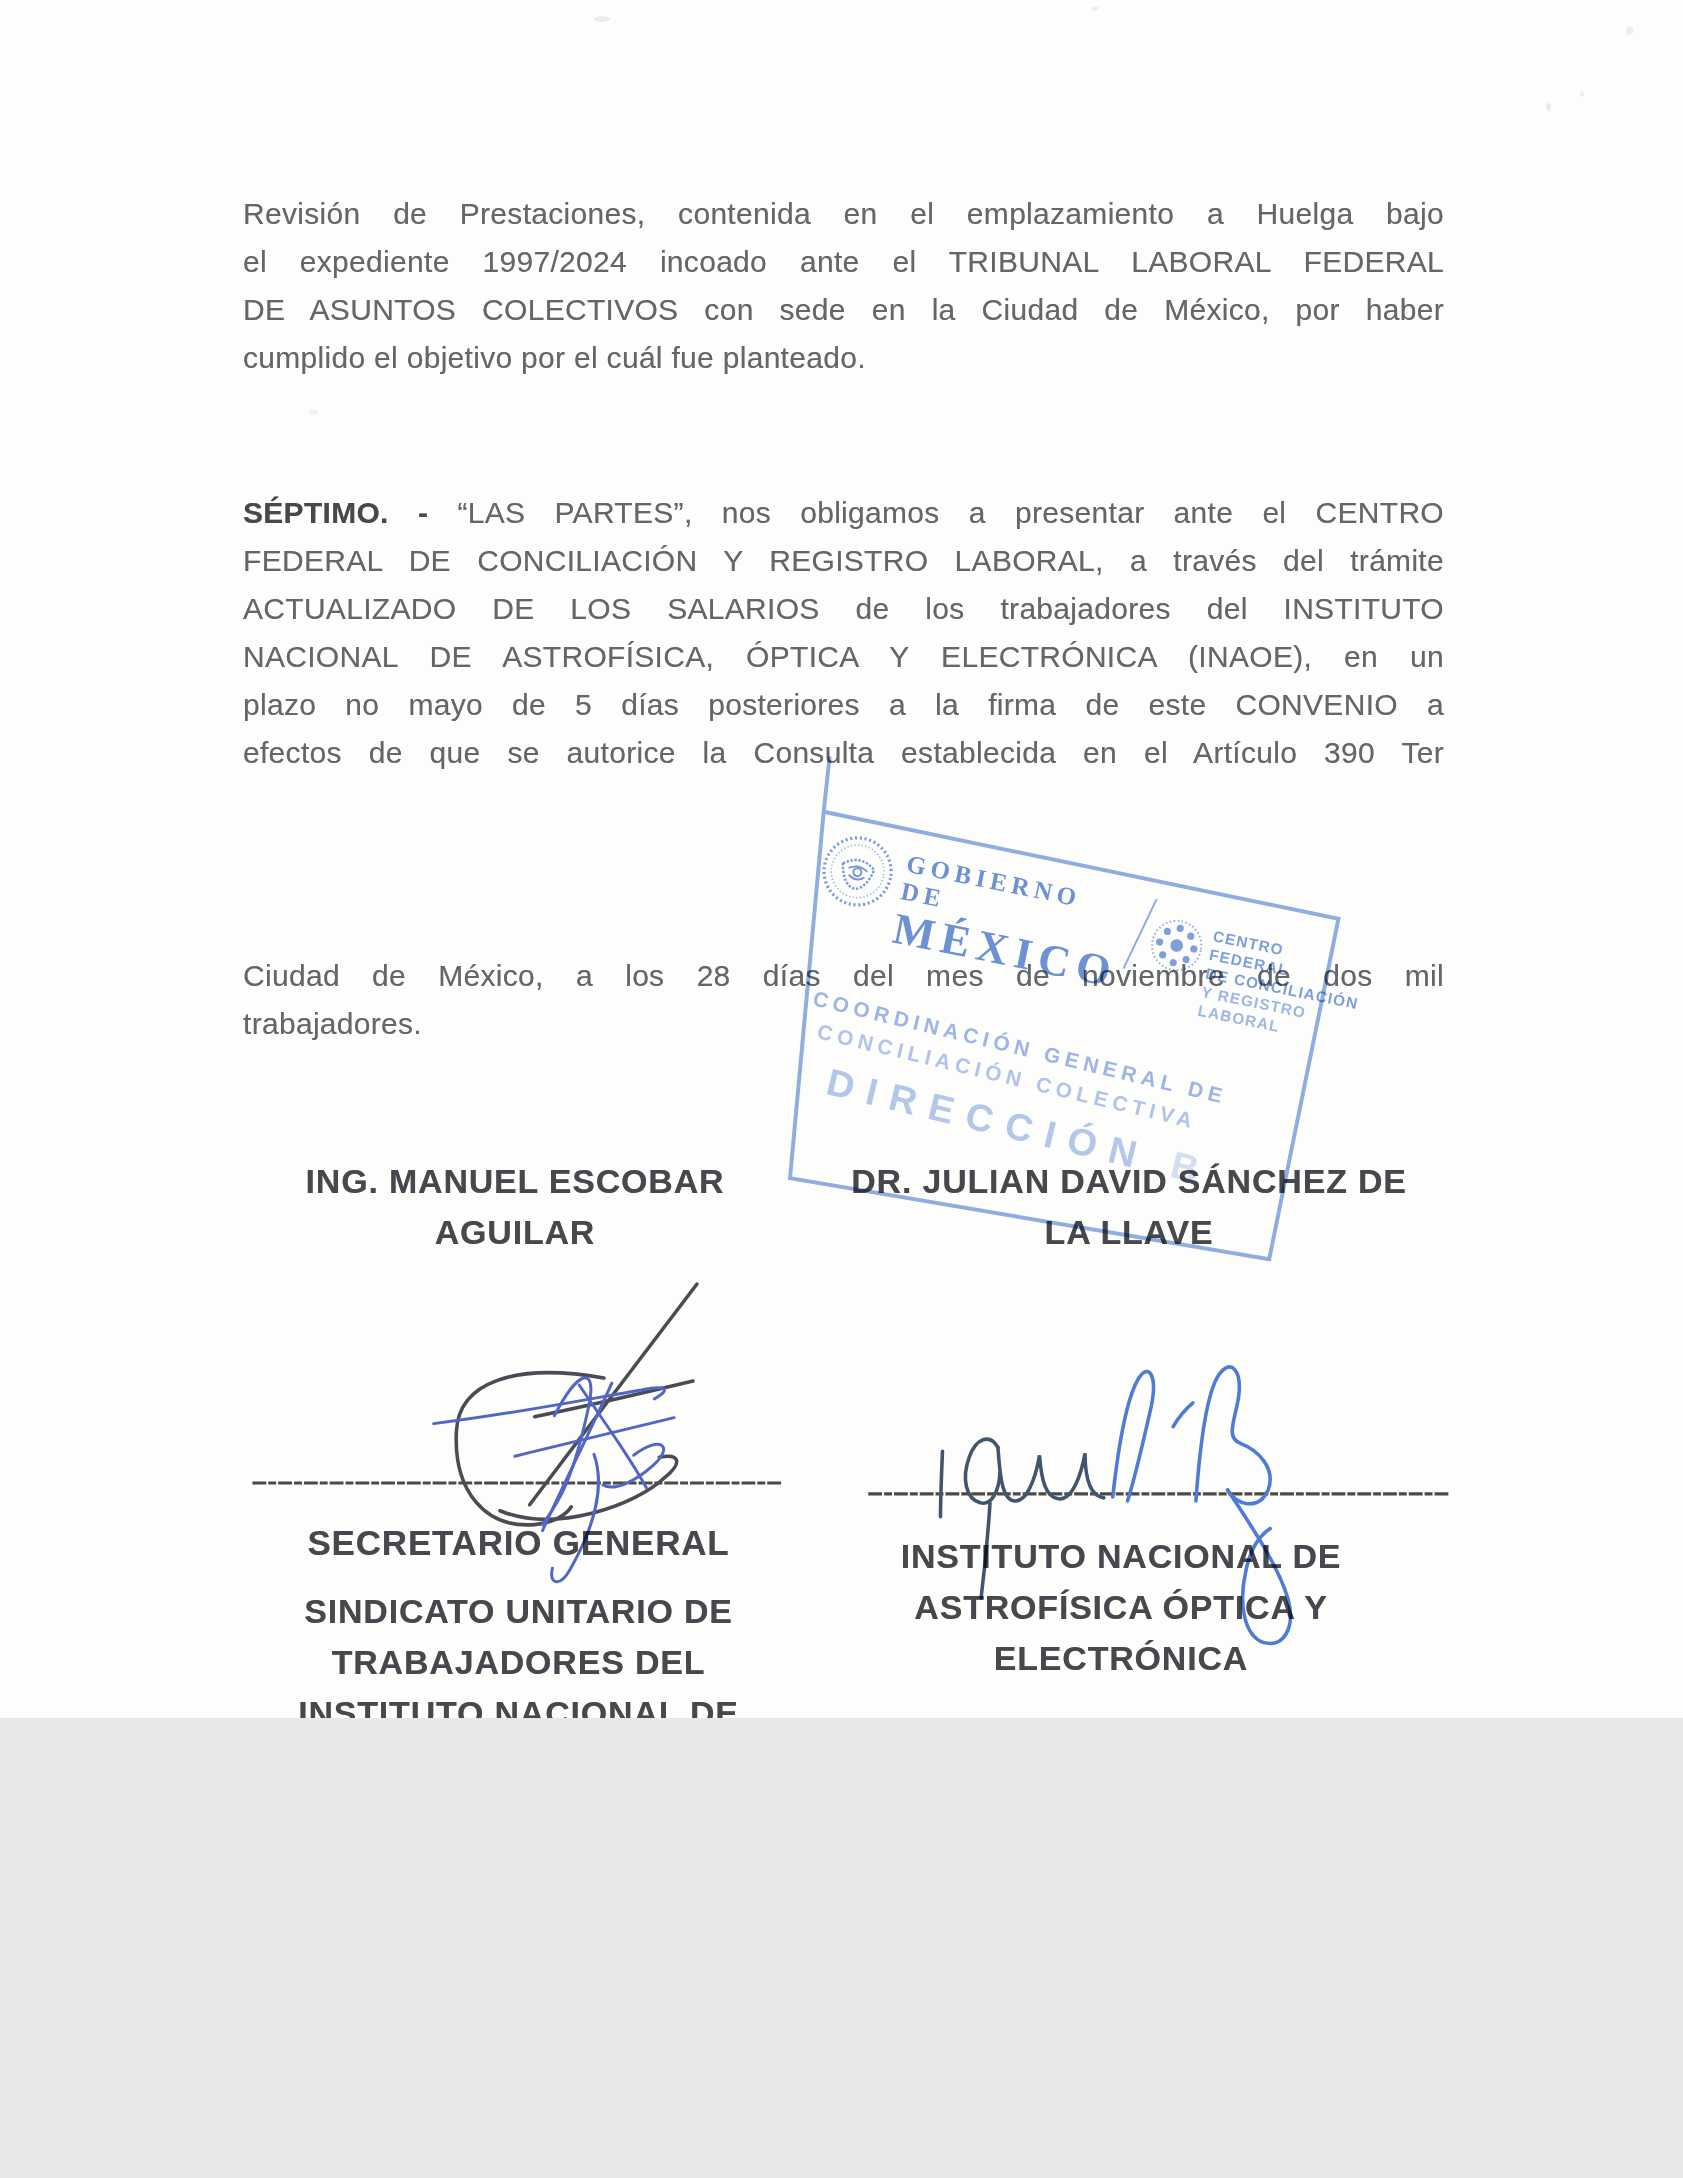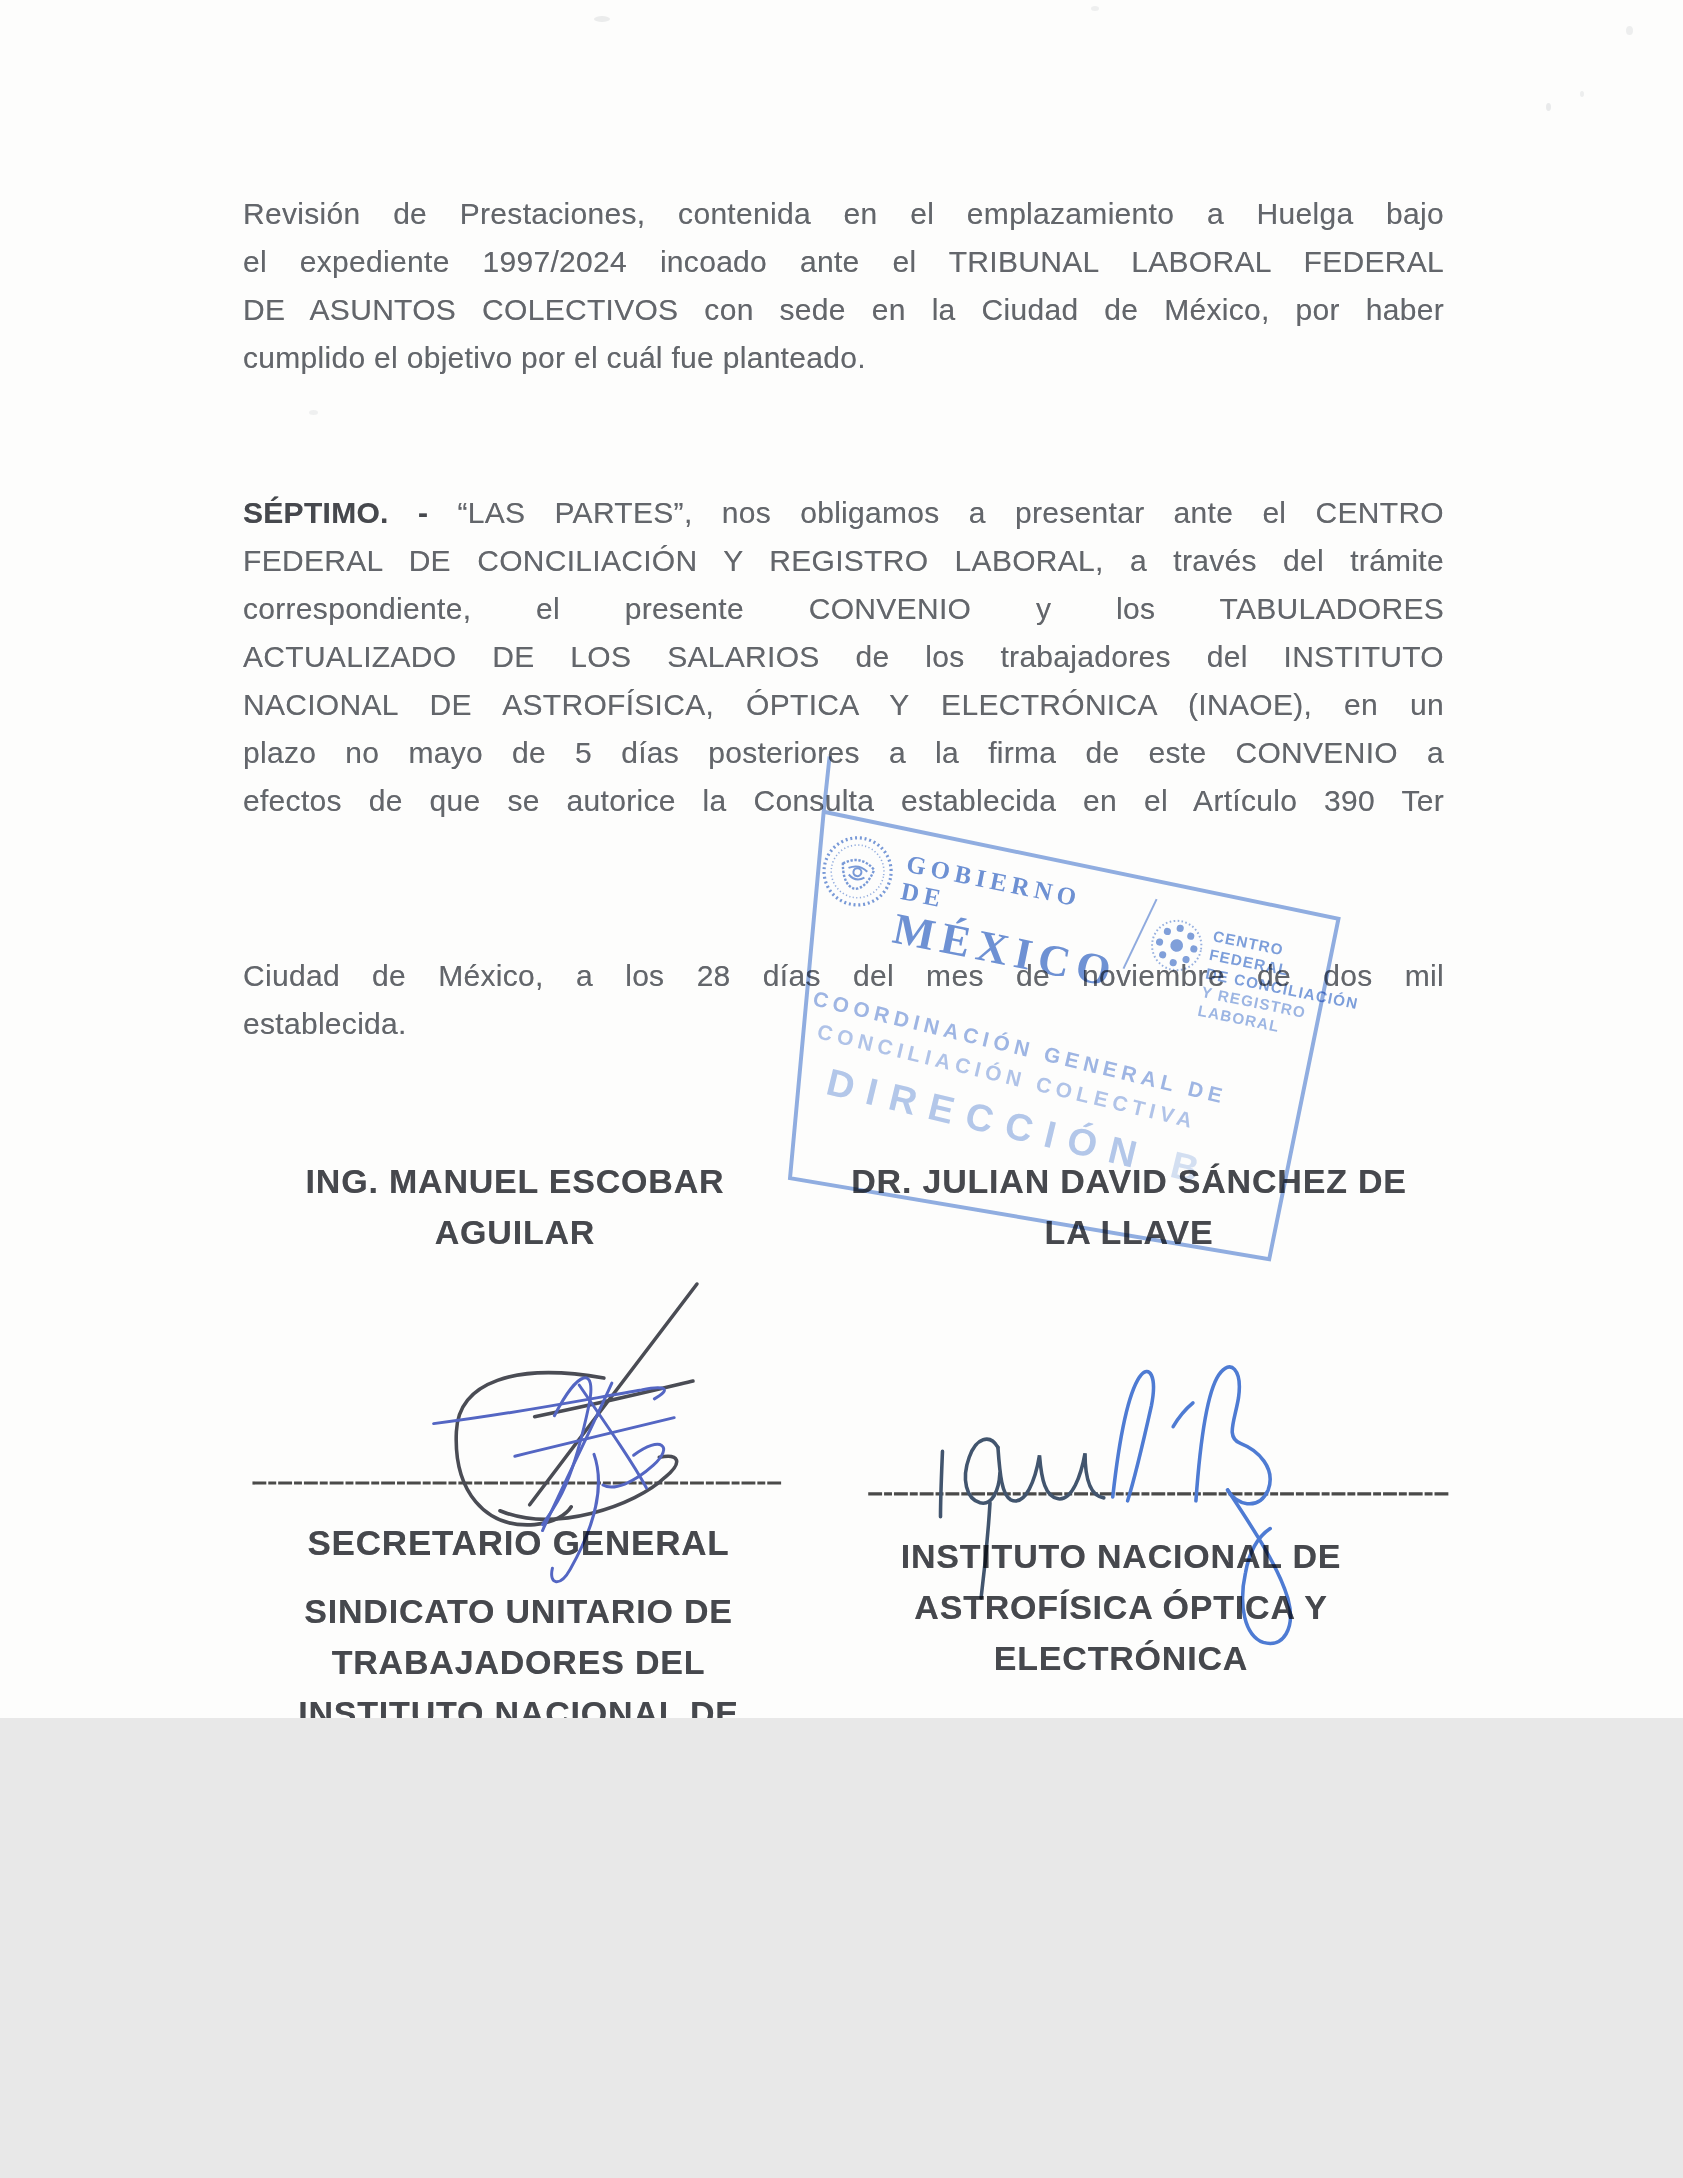--- a/index.html
+++ b/index.html
@@ -76,31 +76,30 @@
       </div>
     <div class="last">cumplido el objetivo por el cuál fue planteado.</div>
   </div>
 
   <div class="para" style="top:489px;">
     <div class="jl">
       <b>SÉPTIMO. - </b><span>“LAS PARTES”, nos obligamos a presentar ante el CENTRO</span>
     </div>
     <div class="jlines">
         <div>FEDERAL DE CONCILIACIÓN Y REGISTRO LABORAL, a través del trámite</div>
-        <div>correspondiente, el presente CONVENIO y los TABULADORES</div>
         <div>ACTUALIZADO DE LOS SALARIOS de los trabajadores del INSTITUTO</div>
         <div>NACIONAL DE ASTROFÍSICA, ÓPTICA Y ELECTRÓNICA (INAOE), en un</div>
         <div>plazo no mayo de 5 días posteriores a la firma de este CONVENIO a</div>
         <div>efectos de que se autorice la Consulta establecida en el Artículo 390 Ter</div>
       </div>
   </div>
 
   <div class="para" style="top:952px;">
     <div class="jl">Ciudad de México, a los 28 días del mes de noviembre de dos mil</div>
-    <div class="last">establecida.</div>
+    <div class="last">trabajadores.</div>
   </div>
 
   <div class="sigblock" style="left:297px;top:1156px;width:436px;">
     <div>
         <div>ING. MANUEL ESCOBAR</div>
         <div>AGUILAR</div>
       </div>
   </div>
   <div class="sigblock" style="left:812px;top:1156px;width:634px;">
     <div>

